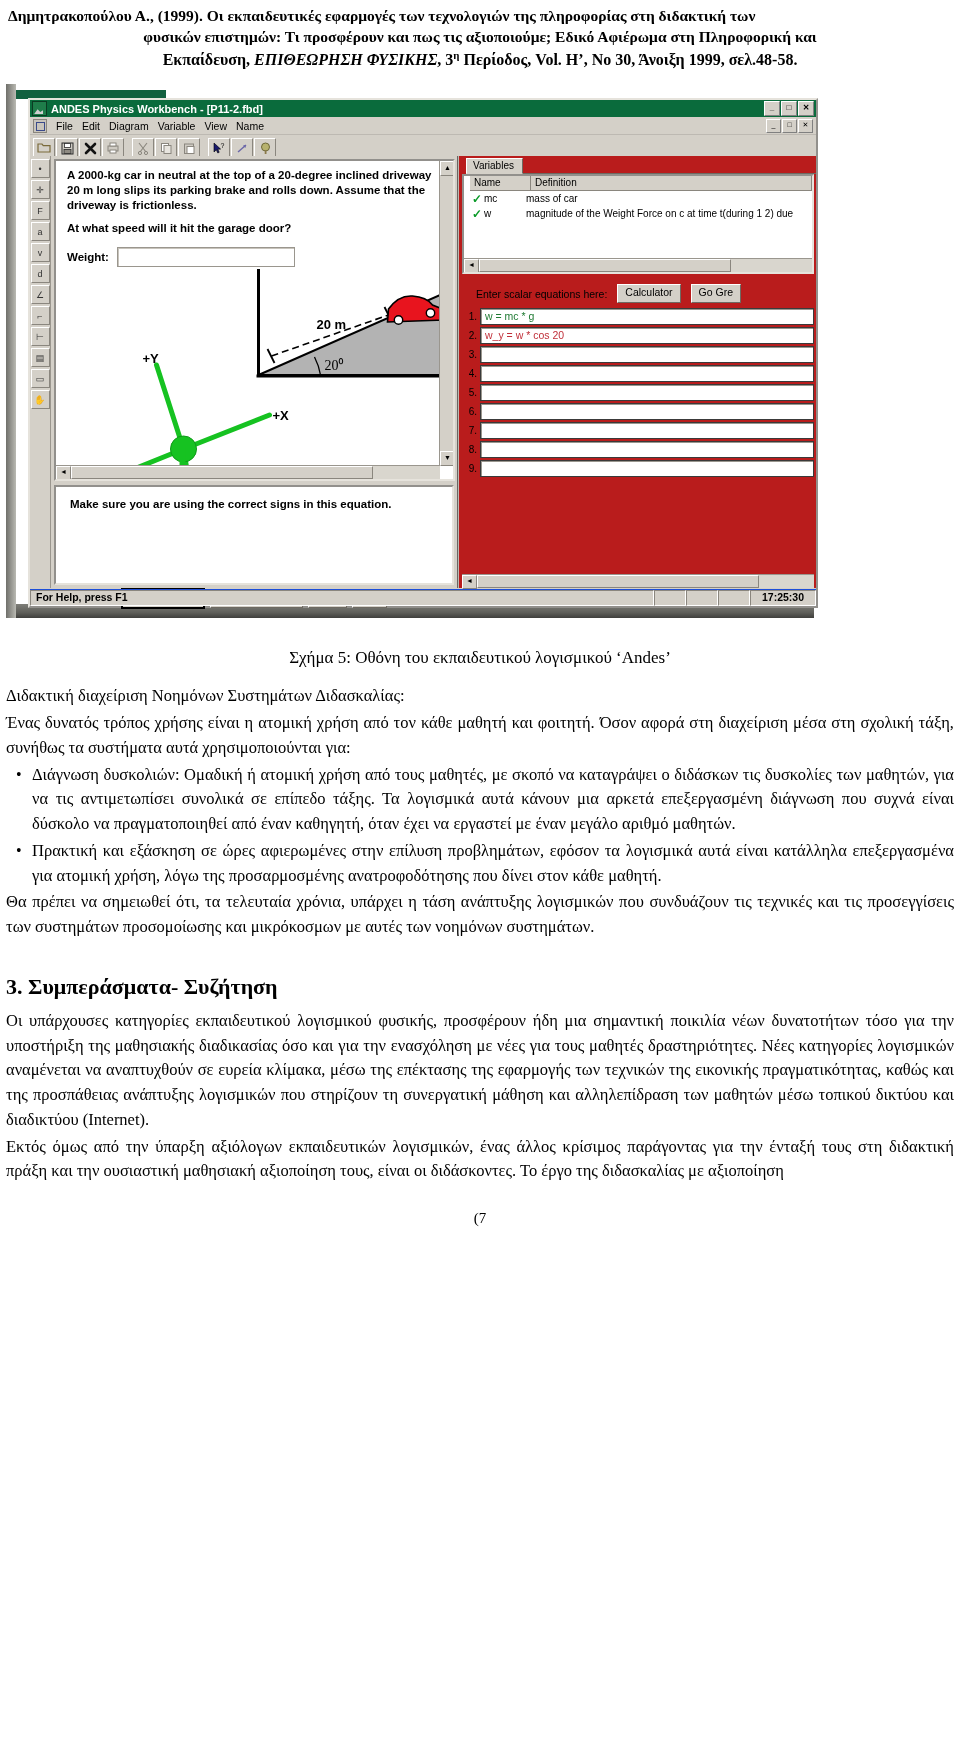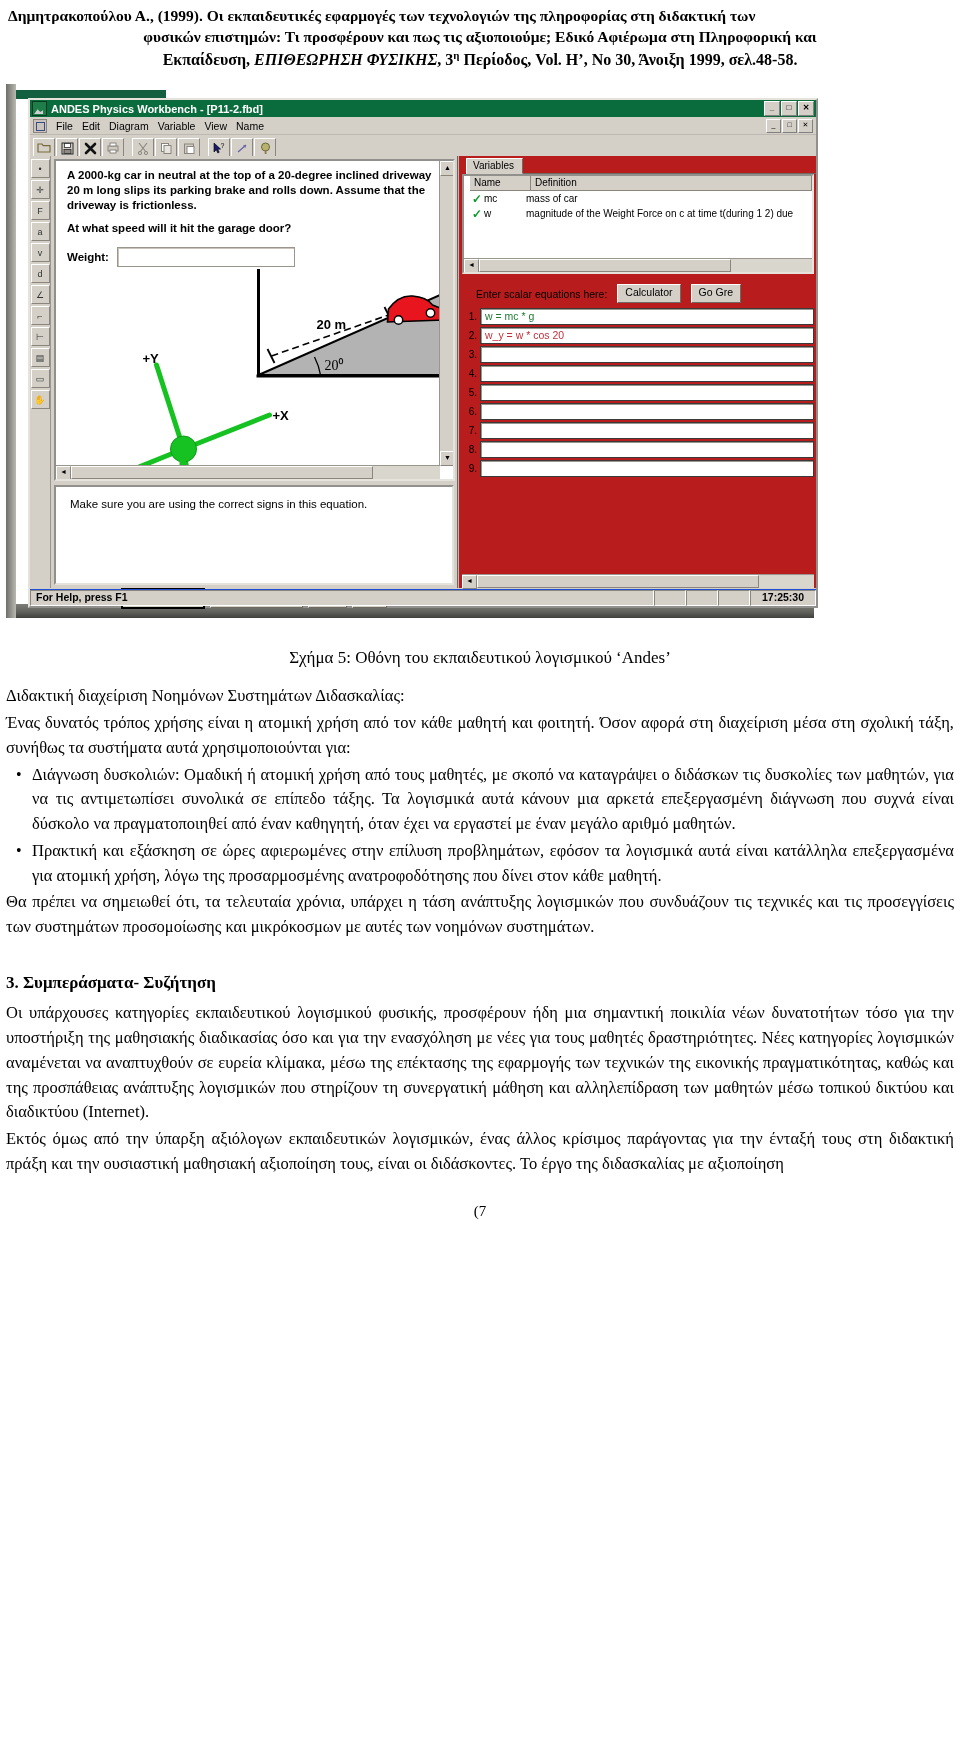--- a/index.html
+++ b/index.html
@@ -159,21 +159,21 @@
     border:1px solid;border-color:#fff #8a867e #8a867e #fff;
     font-size:7px;line-height:10px;text-align:center;
   }
   .hsthumb{height:11px;background:#d4d0c8;border:1px solid;border-color:#fff #8a867e #8a867e #fff;}
 
   .hintpane{
     height:96px; margin:4px 3px 3px 3px; background:#ffffff;
     border:2px inset #e6e3dc; position:relative;
   }
   .hinttext{
-    padding:10px 10px 0 14px; font-size:11.5px; font-weight:normal;
+    padding:10px 10px 0 14px; font-size:11.5px; font-weight:bold;
     line-height:1.3; font-family:"Liberation Sans",sans-serif;
   }
   .hintbtns{
     position:absolute; left:0; right:0; bottom:-26px;
     display:flex; gap:5px; justify-content:center; align-items:center;
   }
   .hbtn{
     height:17px; padding:0 6px; background:#d4d0c8;
     border:1px solid; border-color:#ffffff #6e6a62 #6e6a62 #ffffff;
     font-size:10px; line-height:15px; color:#000; white-space:nowrap;
@@ -249,21 +249,21 @@
   .caption{
     text-align:center; font-size:17px; font-weight:normal; margin:24px 0 16px 0;
   }
   .body{font-size:16.5px; line-height:1.5; text-align:justify; padding:0 6px;}
   .body p{margin:0 0 2px 0;}
   ul.bul{margin:0 0 0 0; padding-left:26px; list-style:none;}
   ul.bul li{position:relative; margin-bottom:2px; text-align:justify;}
   ul.bul li:before{
     content:"\2022"; position:absolute; left:-16px; top:0; font-size:16px;
   }
-  h3.sec{font-size:17px; font-weight:bold; margin:30px 0 6px 0; text-align:left;}
+  h3.sec{font-size:22px; font-weight:bold; margin:30px 0 6px 0; text-align:left;}
   .pagenum{text-align:center; font-size:15px; margin-top:26px; padding-bottom:12px;}
 </style>
 </head>
 <body>
 
 <div class="page">
 
   <div class="header">
     <div class="l1">Δημητρακοπούλου Α., (1999). Οι εκπαιδευτικές εφαρμογές των τεχνολογιών της πληροφορίας στη διδακτική των</div>
     <div class="l2">φυσικών επιστημών: Τι προσφέρουν και πως τις αξιοποιούμε; Εδικό Αφιέρωμα στη Πληροφορική και</div>

